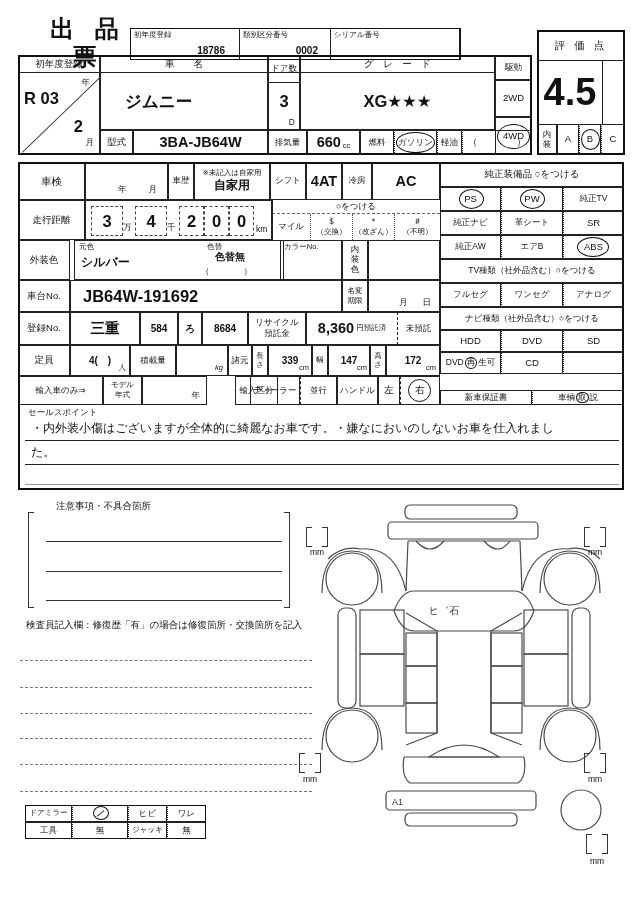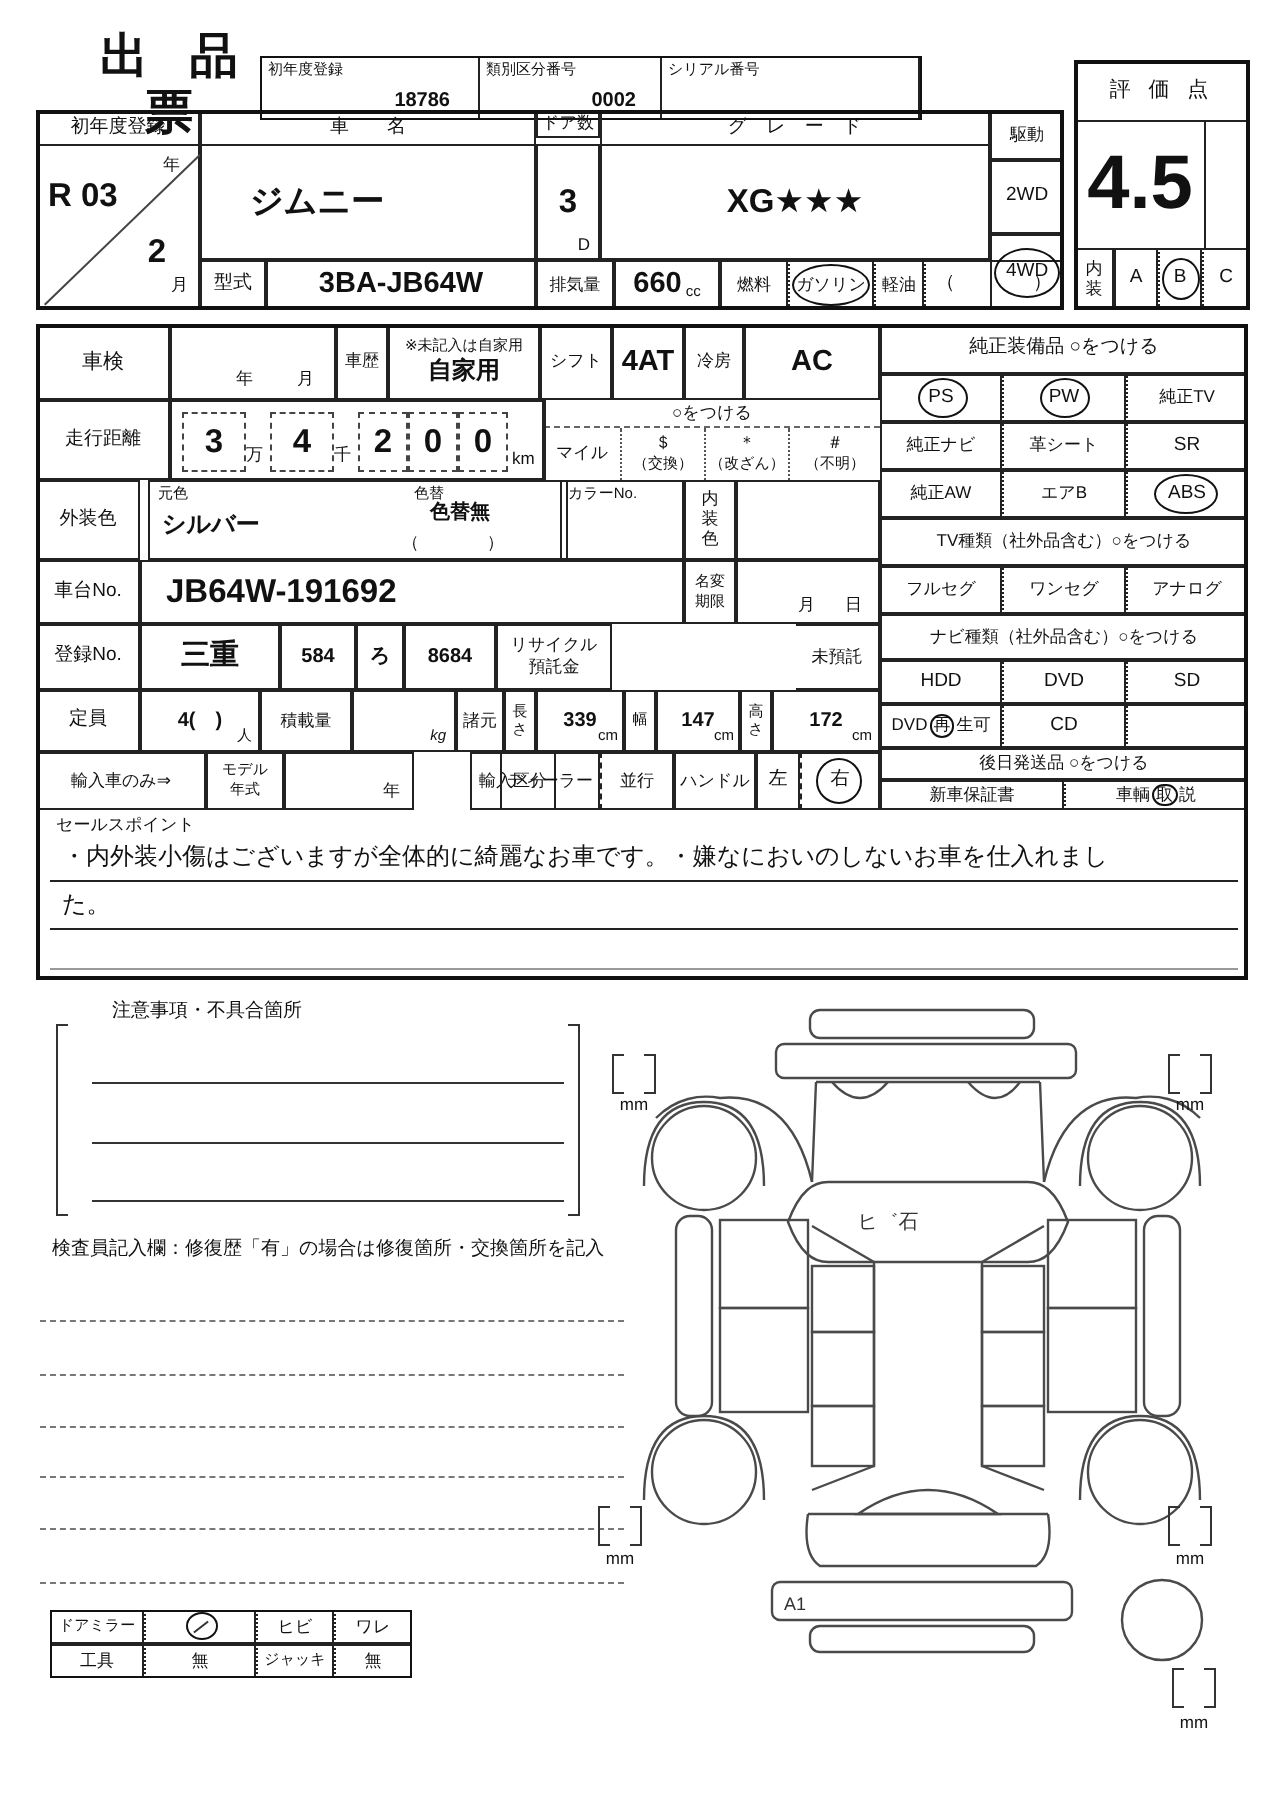--- a/index.html
+++ b/index.html
@@ -62,21 +62,21 @@
     <span class="a b t16" style="left:5px;top:16px;">R 03</span>
     <span class="a t8" style="right:9px;top:5px;">年</span>
     <span class="a b t16" style="right:16px;bottom:18px;">2</span>
     <span class="a t8" style="right:5px;bottom:6px;">月</span>
     <span class="a" style="left:3px;top:79px;width:108px;border-top:1px solid #444;transform-origin:0 0;transform:rotate(-44deg);"></span>
   </div>
   <div class="c t9" style="left:100px;top:55px;width:168px;height:18px;">車　　名</div>
   <div class="c b t16 js" style="left:100px;top:72px;width:168px;height:58px;padding-left:24px;">ジムニー</div>
   <div class="c t9" style="left:100px;top:130px;width:33px;height:25px;">型式</div>
   <div class="c b t14" style="left:133px;top:130px;width:135px;height:25px;">3BA-JB64W</div>
-  <div class="c t8" style="left:268px;top:55px;width:32px;height:14px;">ドア数</div>
+  <div class="c t8" style="left:268px;top:55px;width:32px;height:28px;">ドア数</div>
   <div class="c" style="left:268px;top:72px;width:32px;height:58px;">
     <span class="b t16">3</span>
     <span class="a t8" style="right:4px;bottom:1px;">D</span>
   </div>
   <div class="c t9" style="left:300px;top:55px;width:195px;height:18px;">グ　レ　ー　ド</div>
   <div class="c b t16" style="left:300px;top:72px;width:195px;height:58px;">XG★★★</div>
   <div class="c t8" style="left:268px;top:130px;width:39px;height:25px;">排気量</div>
   <div class="c" style="left:307px;top:130px;width:53px;height:25px;">
     <span class="b t14">660</span>
     <span class="t7" style="margin:8px 0 0 2px;">cc</span>
@@ -163,20 +163,24 @@
   </div>
 
   <div class="c t9" style="left:18px;top:312px;width:52px;height:33px;">登録No.</div>
   <div class="c b t14" style="left:70px;top:312px;width:70px;height:33px;">三重</div>
   <div class="c b t13" style="left:140px;top:312px;width:38px;height:33px;">584</div>
   <div class="c b t13" style="left:178px;top:312px;width:24px;height:33px;">ろ</div>
   <div class="c b t13" style="left:202px;top:312px;width:46px;height:33px;">8684</div>
   <div class="c col" style="left:248px;top:312px;width:58px;height:33px;">
     <span class="t8">リサイクル</span>
     <span class="t8">預託金</span>
+  </div>
+  <div class="c" style="left:306px;top:312px;width:92px;height:33px;border-right-style:dashed;">
+    <span class="b t14">8,360</span>
+    <span class="t7" style="margin-left:2px;">円預託済</span>
   </div>
   <div class="c t8" style="left:398px;top:312px;width:42px;height:33px;border-left:none;">未預託</div>
 
   <div class="c t9" style="left:18px;top:345px;width:52px;height:31px;">定員</div>
   <div class="c" style="left:70px;top:345px;width:60px;height:31px;">
     <span class="b t13">4(　)</span>
     <span class="a t7" style="right:3px;bottom:2px;">人</span>
   </div>
   <div class="c t8" style="left:130px;top:345px;width:46px;height:31px;">積載量</div>
   <div class="c" style="left:176px;top:345px;width:52px;height:31px;">
@@ -241,21 +245,20 @@
   <div class="c t9" style="left:440px;top:330px;width:61px;height:22px;">HDD</div>
   <div class="c t9 dl" style="left:501px;top:330px;width:62px;height:22px;">DVD</div>
   <div class="c t9 dl" style="left:563px;top:330px;width:61px;height:22px;">SD</div>
   <div class="c t8" style="left:440px;top:352px;width:61px;height:22px;">
     <span>DVD</span>
       <span class="cchar">再</span>
       <span>生可</span>
   </div>
   <div class="c t9 dl" style="left:501px;top:352px;width:62px;height:22px;">CD</div>
   <div class="c dl" style="left:563px;top:352px;width:61px;height:22px;"></div>
-  <div class="c t8" style="left:440px;top:374px;width:184px;height:16px;">後日発送品 ○をつける</div>
   <div class="c t8" style="left:440px;top:390px;width:92px;height:15px;">新車保証書</div>
   <div class="c t8 dl" style="left:532px;top:390px;width:92px;height:15px;">
     <span>車輌</span>
       <span class="cchar">取</span>
       <span>説</span>
   </div>
   <div class="frame" style="left:18px;top:162px;width:606px;height:328px;"></div>
 
   <div class="n t9 js" style="left:56px;top:500px;width:170px;height:13px;">注意事項・不具合箇所</div>
   <div class="brko" style="left:28px;top:512px;height:96px;"></div>

